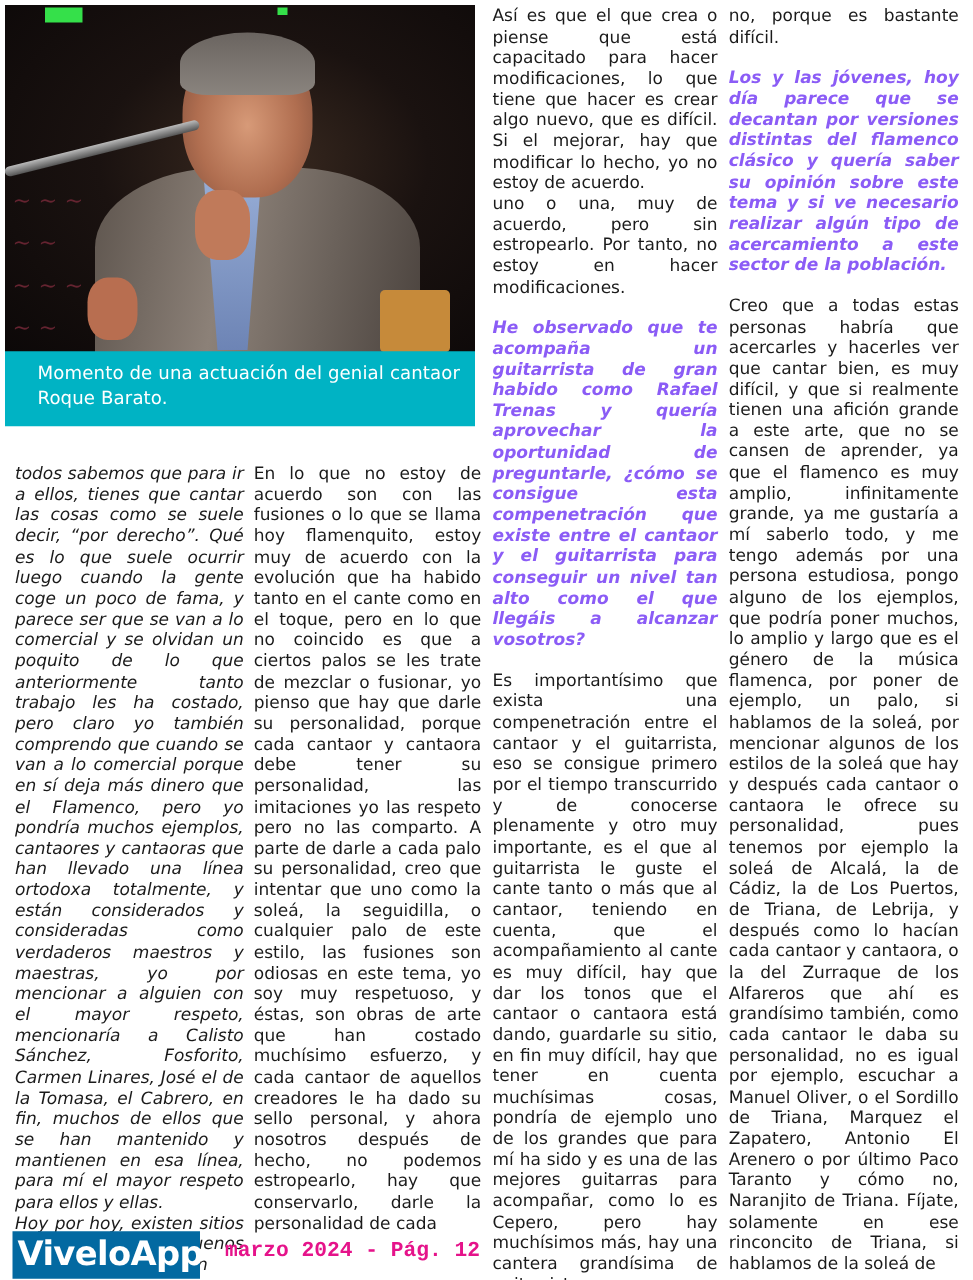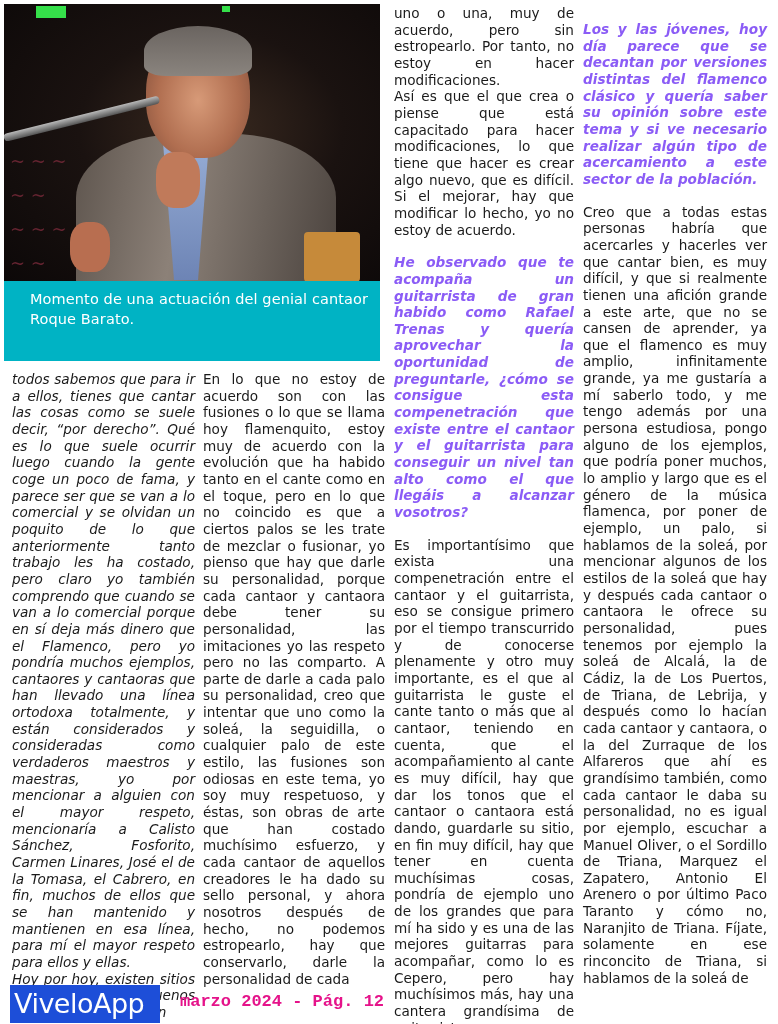--- a/index.html
+++ b/index.html
@@ -9,30 +9,30 @@
     .photo .green2 { position: absolute; left: 218px; top: 2px; width: 8px; height: 6px; background: #35e04a; }
     .photo .pinktext { position: absolute; left: 6px; top: 140px; width: 120px; height: 140px; color: #7a2a3a; font-family: "DejaVu Serif", serif; font-style: italic; font-size: 18px; line-height: 34px; opacity: .8; }
     .photo .head { position: absolute; left: 142px; top: 26px; width: 104px; height: 128px; border-radius: 48% 48% 44% 44%; background: radial-gradient(ellipse at 50% 55%, #d79a78 0%, #b06e50 55%, #7a4a38 100%); }
     .photo .hair { position: absolute; left: 140px; top: 22px; width: 108px; height: 50px; border-radius: 50% 50% 20% 20%; background: linear-gradient(#6a6460, #8a847e); }
     .photo .body { position: absolute; left: 72px; top: 130px; width: 260px; height: 160px; border-radius: 40% 40% 0 0; background: linear-gradient(100deg, #5e554e, #8c8178 40%, #6b625b 70%, #4b433e); }
     .photo .shirt { position: absolute; left: 152px; top: 126px; width: 60px; height: 150px; background: linear-gradient(#9ab0d8, #6d84b5); clip-path: polygon(10% 0, 90% 0, 70% 100%, 30% 100%); }
     .photo .fist { position: absolute; left: 152px; top: 148px; width: 44px; height: 56px; border-radius: 40%; background: #c07a5a; }
     .photo .fist2 { position: absolute; left: 66px; top: 218px; width: 40px; height: 50px; border-radius: 40%; background: #b86e50; }
     .photo .mic { position: absolute; left: 0px; top: 130px; width: 160px; height: 8px; background: linear-gradient(#bbb, #555); transform: rotate(-14deg); transform-origin: left center; border-radius: 4px; }
     .photo .chair { position: absolute; left: 300px; top: 228px; width: 56px; height: 50px; background: #c68a3a; border-radius: 4px; }
-    .caption { position: absolute; left: 4px; top: 281px; width: 376px; height: 80px; background: #00b3c4; color: #ffffff; font-family: "DejaVu Sans", sans-serif; font-size: 14.5px; line-height: 20px; box-sizing: border-box; padding: 8px 10px 0 26px; letter-spacing: .1px; }
+    .caption { position: absolute; left: 4px; top: 281px; width: 376px; height: 60px; background: #00b3c4; color: #ffffff; font-family: "DejaVu Sans", sans-serif; font-size: 14.5px; line-height: 20px; box-sizing: border-box; padding: 8px 10px 0 26px; letter-spacing: .1px; }
     .col { position: absolute; font-family: "DejaVu Sans", sans-serif; font-size: 13.6px; line-height: 16.65px; text-align: justify; color: #1a1a1a; }
     .col p { margin: 0; }
     .col .q { font-weight: bold; font-style: italic; color: #8b5cf6; }
     .col-1 { left: 12px; top: 371px; width: 183px; font-style: italic; }
     .col-2 { left: 203px; top: 371px; width: 182px; }
     .col-3 { left: 394px; top: 5px; width: 180px; }
     .col-4 { left: 583px; top: 5px; width: 184px; }
     .gap { height: 16px; }
-    .footer-logo { position: absolute; left: 10px; top: 985px; width: 150px; height: 38px; background: #1d4ed8; color: #ffffff; font-family: "DejaVu Sans", sans-serif; font-weight: 400; font-size: 27px; line-height: 38px; box-sizing: border-box; padding-left: 4px; letter-spacing: -0.5px; }
+    .footer-logo { position: absolute; left: 10px; top: 985px; width: 150px; height: 38px; background: #0369a1; color: #ffffff; font-family: "DejaVu Sans", sans-serif; font-weight: 700; font-size: 27px; line-height: 38px; box-sizing: border-box; padding-left: 4px; letter-spacing: -0.5px; }
     .footer-date { position: absolute; left: 180px; top: 992px; color: #e5138a; font-family: Liberation Mono, monospace; font-weight: bold; font-size: 17px; }
   </style>
 </head>
 <body>
 
 <div class="photo">
   <div class="green1"></div>
   <div class="green2"></div>
   <div class="pinktext">~ ~ ~<br>~ ~<br>~ ~ ~<br>~ ~</div>
   <div class="body"></div>
@@ -52,29 +52,30 @@
 <div class="col col-1">
   <p>todos sabemos que para ir a ellos, tienes que cantar las cosas como se suele decir, “por derecho”. Qué es lo que suele ocurrir luego cuando la gente coge un poco de fama, y parece ser que se van a lo comercial y se olvidan un poquito de lo que anteriormente tanto trabajo les ha costado, pero claro yo también comprendo que cuando se van a lo comercial porque en sí deja más dinero que el Flamenco, pero yo pondría muchos ejemplos, cantaores y cantaoras que han llevado una línea ortodoxa totalmente, y están considerados y consideradas como verdaderos maestros y maestras, yo por mencionar a alguien con el mayor respeto, mencionaría a Calisto Sánchez, Fosforito, Carmen Linares, José el de la Tomasa, el Cabrero, en fin, muchos de ellos que se han mantenido y mantienen en esa línea, para mí el mayor respeto para ellos y ellas.</p>
   <p>Hoy por hoy, existen sitios y métodos muy buenos para aprender, existen</p>
 </div>
 
 <div class="col col-2">
   <p>En lo que no estoy de acuerdo son con las fusiones o lo que se llama hoy flamenquito, estoy muy de acuerdo con la evolución que ha habido tanto en el cante como en el toque, pero en lo que no coincido es que a ciertos palos se les trate de mezclar o fusionar, yo pienso que hay que darle su personalidad, porque cada cantaor y cantaora debe tener su personalidad, las imitaciones yo las respeto pero no las comparto. A parte de darle a cada palo su personalidad, creo que intentar que uno como la soleá, la seguidilla, o cualquier palo de este estilo, las fusiones son odiosas en este tema, yo soy muy respetuoso, y éstas, son obras de arte que han costado muchísimo esfuerzo, y cada cantaor de aquellos creadores le ha dado su sello personal, y ahora nosotros después de hecho, no podemos estropearlo, hay que conservarlo, darle la personalidad de cada</p>
 </div>
 
 <div class="col col-3">
+  <p>Así es que el que crea o piense que está capacitado para hacer modificaciones, lo que tiene que hacer es crear algo nuevo, que es difícil. Si el mejorar, hay que modificar lo hecho, yo no estoy de acuerdo.</p>
   <p>uno o una, muy de acuerdo, pero sin estropearlo. Por tanto, no estoy en hacer modificaciones.</p>
-  <p>Así es que el que crea o piense que está capacitado para hacer modificaciones, lo que tiene que hacer es crear algo nuevo, que es difícil. Si el mejorar, hay que modificar lo hecho, yo no estoy de acuerdo.</p>
   <div class="gap"></div>
   <p class="q">He observado que te acompaña un guitarrista de gran habido como Rafael Trenas y quería aprovechar la oportunidad de preguntarle, ¿cómo se consigue esta compenetración que existe entre el cantaor y el guitarrista para conseguir un nivel tan alto como el que llegáis a alcanzar vosotros?</p>
   <div class="gap"></div>
   <p>Es importantísimo que exista una compenetración entre el cantaor y el guitarrista, eso se consigue primero por el tiempo transcurrido y de conocerse plenamente y otro muy importante, es el que al guitarrista le guste el cante tanto o más que al cantaor, teniendo en cuenta, que el acompañamiento al cante es muy difícil, hay que dar los tonos que el cantaor o cantaora está dando, guardarle su sitio, en fin muy difícil, hay que tener en cuenta muchísimas cosas, pondría de ejemplo uno de los grandes que para mí ha sido y es una de las mejores guitarras para acompañar, como lo es Cepero, pero hay muchísimos más, hay una cantera grandísima de guitarristas para acompañar, se puede ser un buen guitarrista de conservatorio pero para acompañar</p>
 </div>
 
 <div class="col col-4">
+  <p>no, porque es bastante difícil.</p>
   <div class="gap"></div>
   <p class="q">Los y las jóvenes, hoy día parece que se decantan por versiones distintas del flamenco clásico y quería saber su opinión sobre este tema y si ve necesario realizar algún tipo de acercamiento a este sector de la población.</p>
   <div class="gap"></div>
   <p>Creo que a todas estas personas habría que acercarles y hacerles ver que cantar bien, es muy difícil, y que si realmente tienen una afición grande a este arte, que no se cansen de aprender, ya que el flamenco es muy amplio, infinitamente grande, ya me gustaría a mí saberlo todo, y me tengo además por una persona estudiosa, pongo alguno de los ejemplos, que podría poner muchos, lo amplio y largo que es el género de la música flamenca, por poner de ejemplo, un palo, si hablamos de la soleá, por mencionar algunos de los estilos de la soleá que hay y después cada cantaor o cantaora le ofrece su personalidad, pues tenemos por ejemplo la soleá de Alcalá, la de Cádiz, la de Los Puertos, de Triana, de Lebrija, y después como lo hacían cada cantaor y cantaora, o la del Zurraque de los Alfareros que ahí es grandísimo también, como cada cantaor le daba su personalidad, no es igual por ejemplo, escuchar a Manuel Oliver, o el Sordillo de Triana, Marquez el Zapatero, Antonio El Arenero o por último Paco Taranto y cómo no, Naranjito de Triana. Fíjate, solamente en ese rinconcito de Triana, si hablamos de la soleá de</p>
 </div>
 
 <div class="footer-logo">
   <span>ViveloApp</span>
 </div>
 <div class="footer-date">

